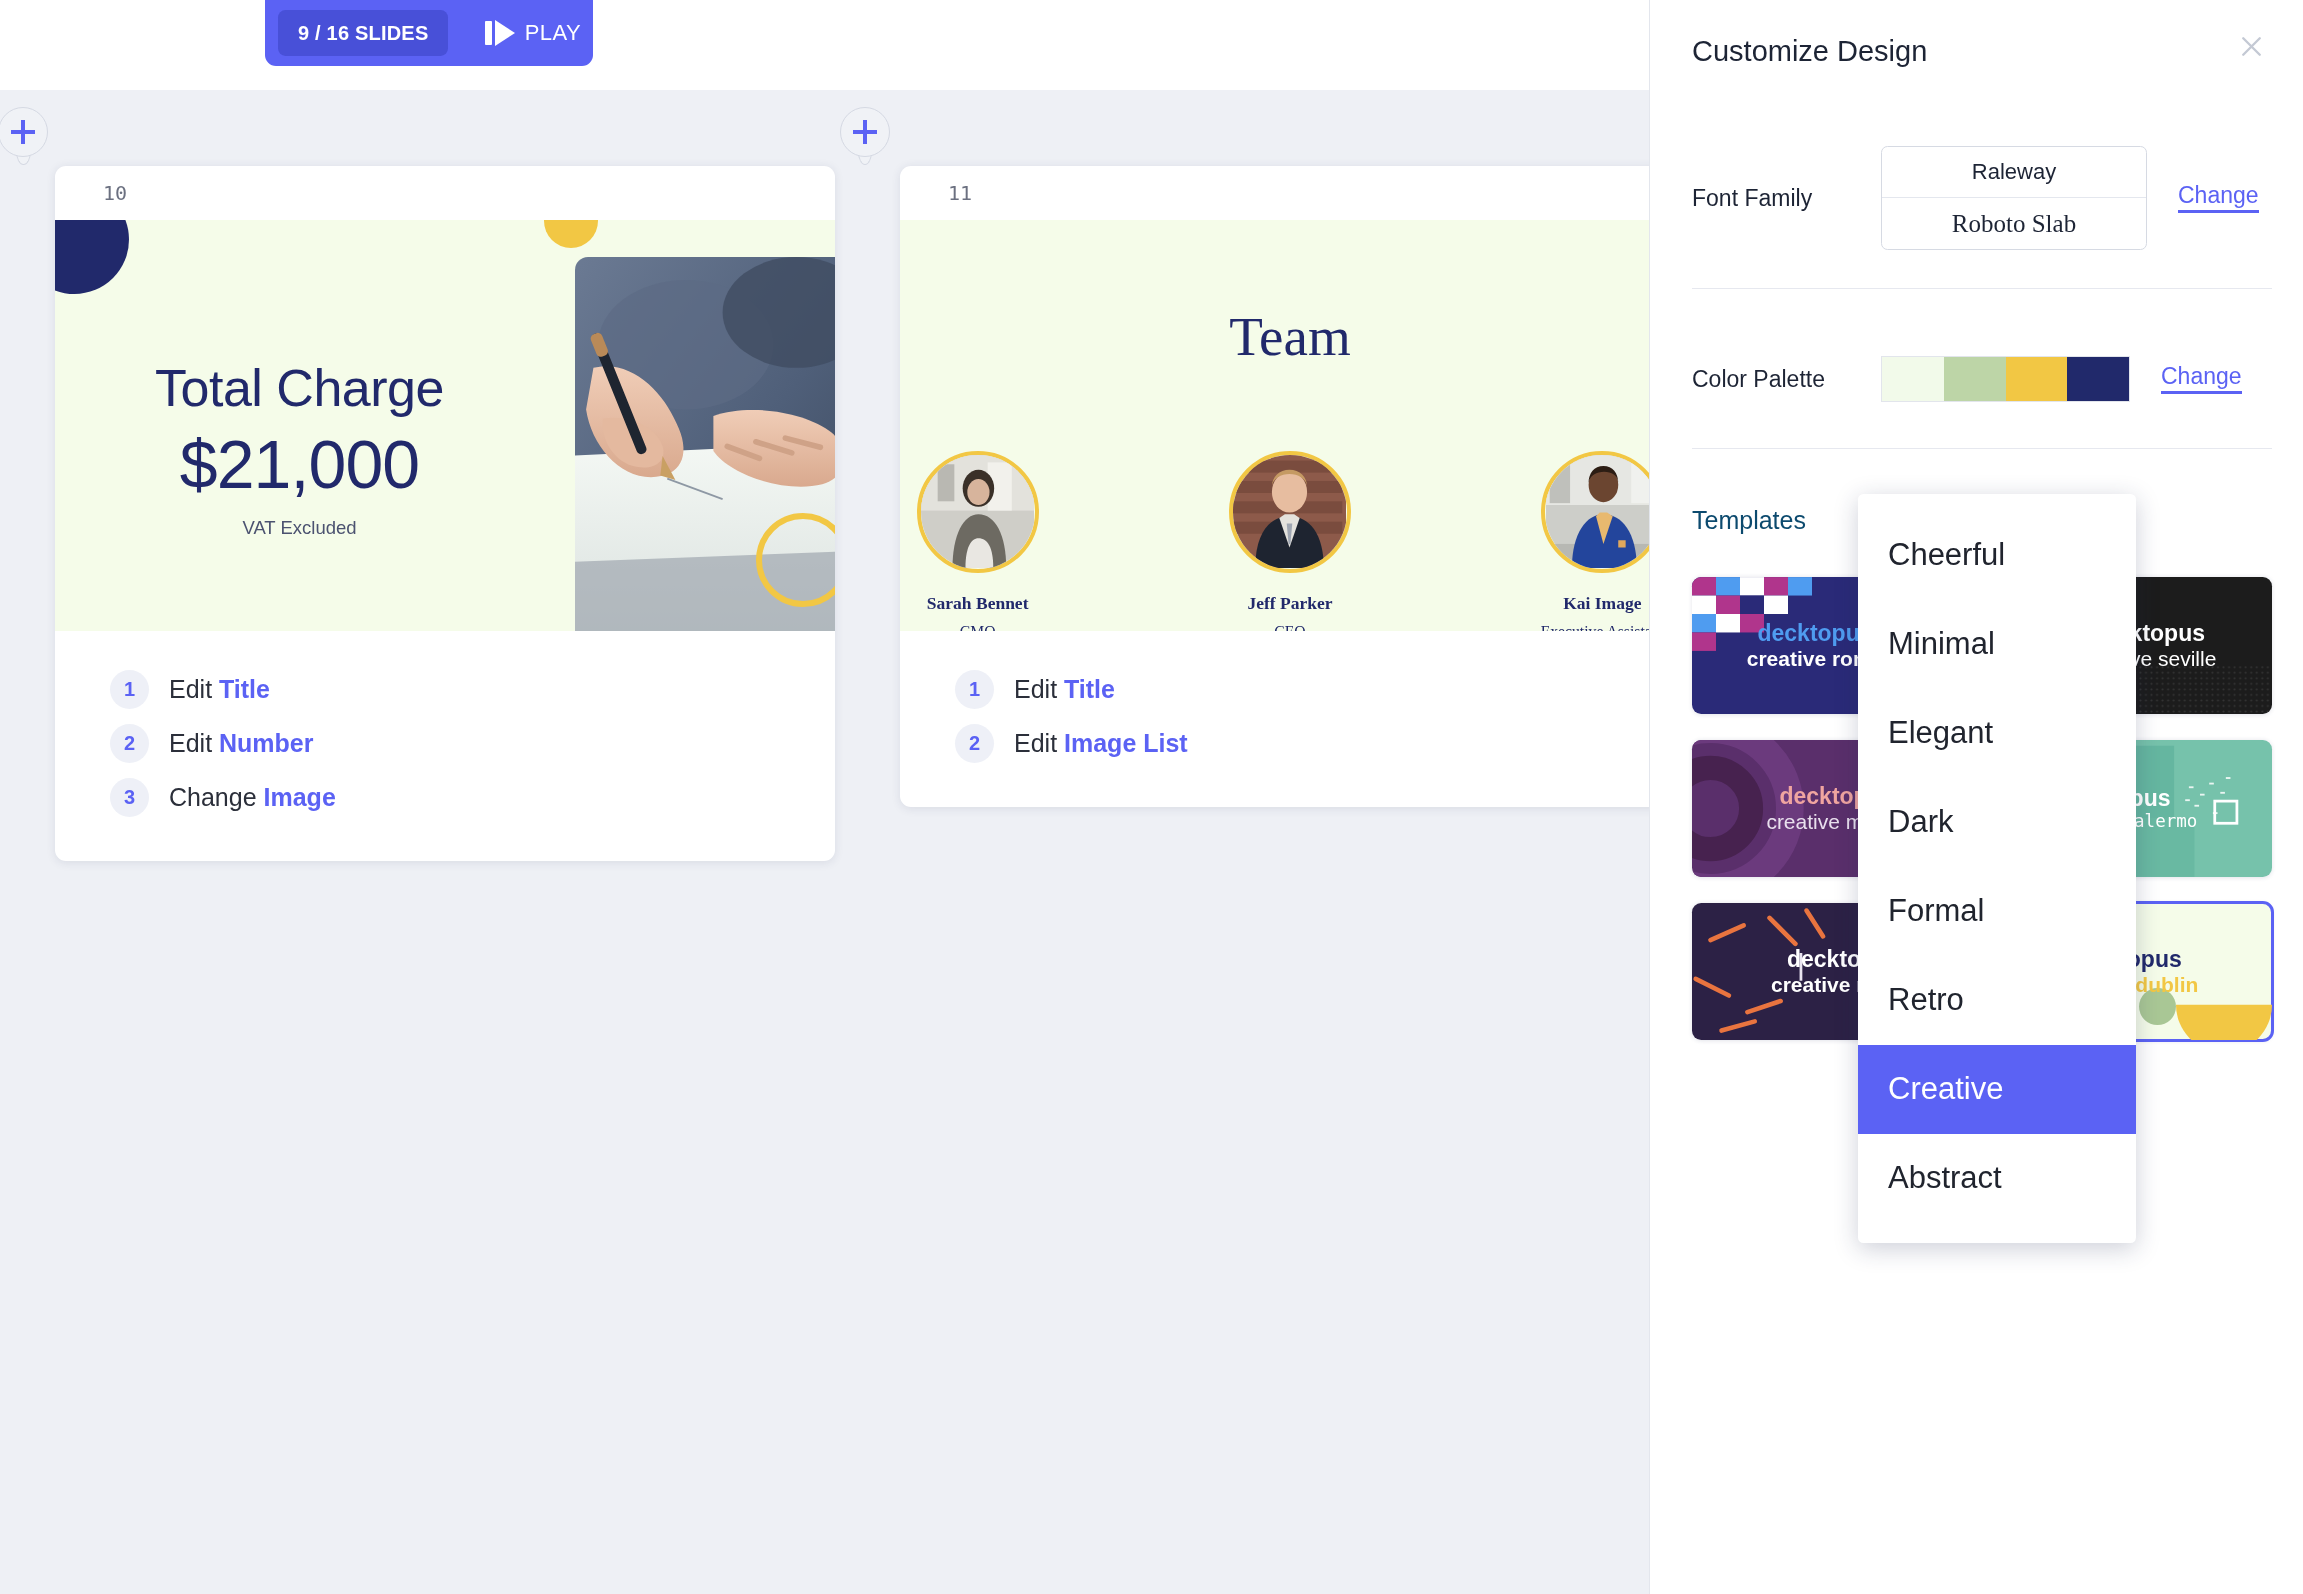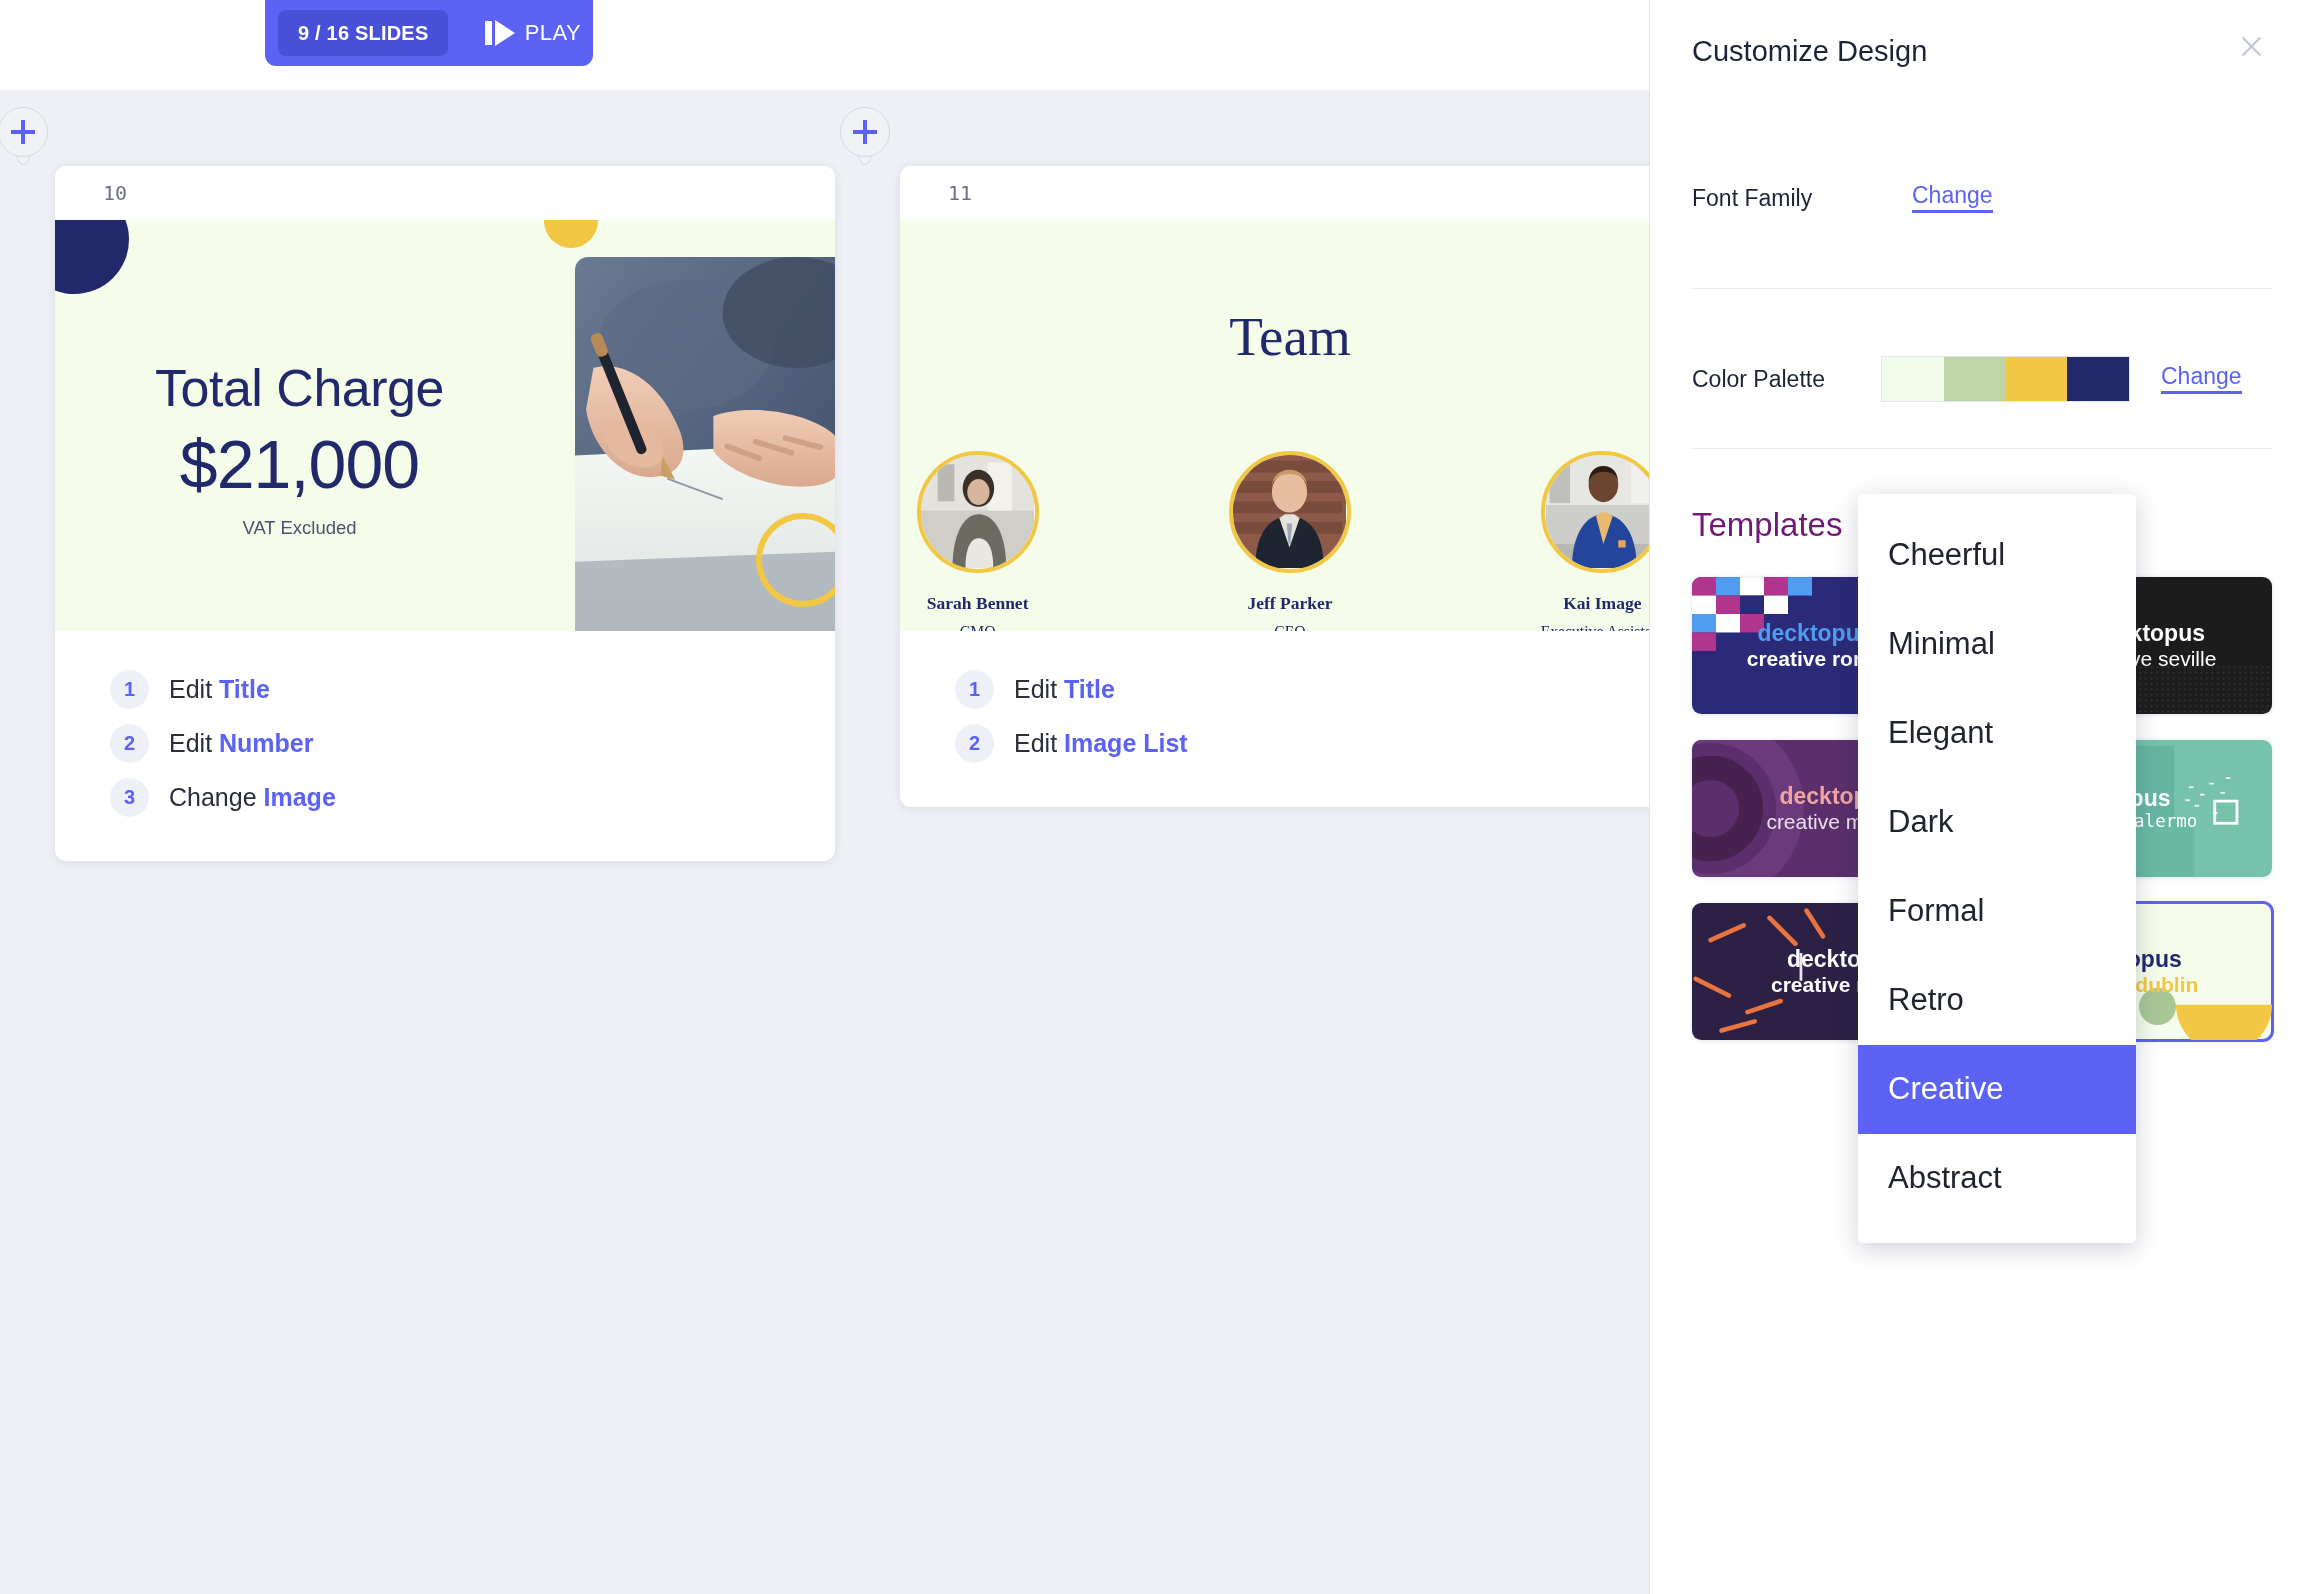--- a/index.html
+++ b/index.html
@@ -231,21 +231,21 @@
   .font-cell.secondary { font-family: "Liberation Serif", serif; font-size: 25px; }
 
   #palette {
     display: flex; width: 249px; height: 46px;
     border: 0.9px solid #e2e5ec; overflow: hidden;
   }
   #palette span { flex: 1; }
 
   #templates-label {
     position: absolute; left: 42px; top: 506px;
-    font-size: 33px; color: #701a75;
+    font-size: 25px; color: #0c4a6e;
   }
   #template-grid {
     position: absolute; left: 42px; top: 577px;
     width: 580px;
     display: grid; grid-template-columns: 277px 277px;
     gap: 26px;
   }
   .tpl {
     height: 137px; border-radius: 9.2px; overflow: hidden;
     position: relative; cursor: pointer;
@@ -452,20 +452,24 @@
   <div id="panel">
     <div id="panel-title">Customize Design</div>
     <div id="panel-close">
       <svg width="33" height="33" viewBox="0 0 36 36">
         <path d="M9,9 L27,27 M27,9 L9,27" stroke="currentColor" stroke-width="2.6" stroke-linecap="round" fill="none"></path>
       </svg>
     </div>
 
     <div class="panel-row" style="top:148px; height:100px;">
       <span class="row-label" style="width:189px;">Font Family</span>
+      <div id="font-box">
+        <div class="font-cell primary">Raleway</div>
+        <div class="font-cell secondary">Roboto Slab</div>
+      </div>
       <span class="change-link" style="margin-left:31px;">Change</span>
     </div>
     <div class="divider" style="top:288px;"></div>
 
     <div class="panel-row" style="top:353px; height:52px;">
       <span class="row-label" style="width:189px;">Color Palette</span>
       <div id="palette">
         <span style="background:#f2faea"></span>
         <span style="background:#bdd5a7"></span>
         <span style="background:#f2c744"></span>

